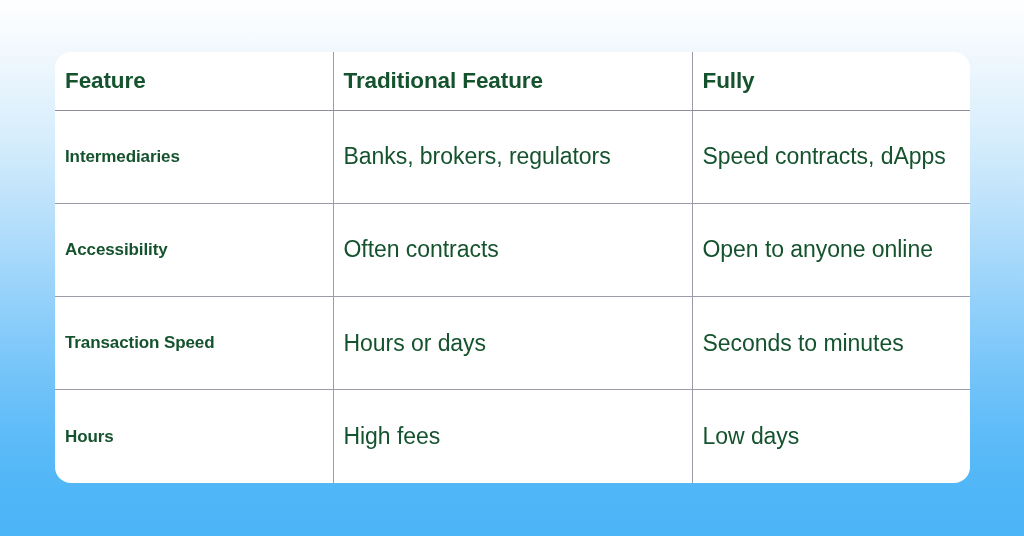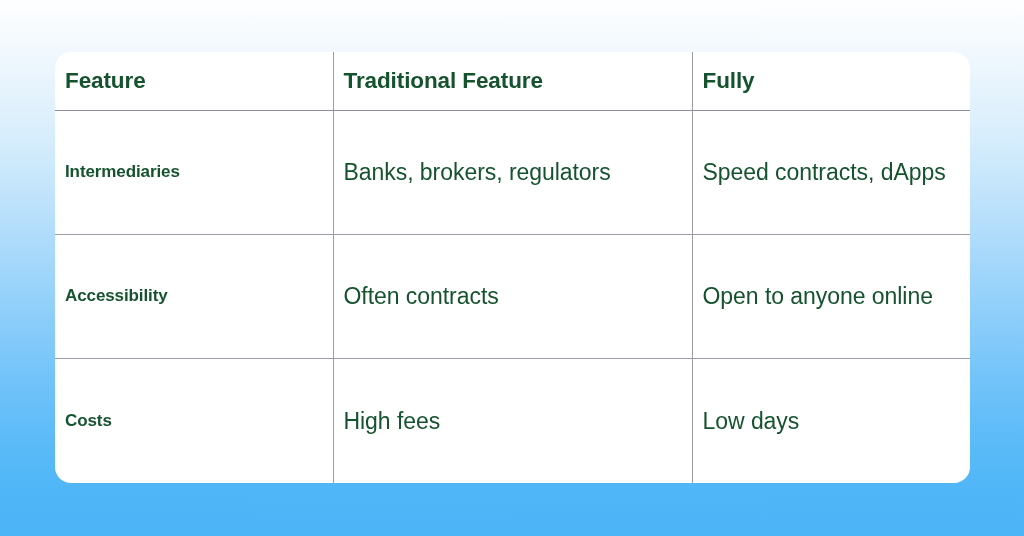--- a/index.html
+++ b/index.html
@@ -130,23 +130,28 @@
           <td class="value-cell col-sep">Banks, brokers, regulators</td>
           <td class="value-cell">Speed contracts, dApps</td>
         </tr>
 
         <tr>
           <th class="feature-cell col-sep">Accessibility</th>
           <td class="value-cell col-sep">Often contracts</td>
           <td class="value-cell">Open to anyone online</td>
         </tr>
 
+        <tr>
+          <th class="feature-cell col-sep">Transaction Speed</th>
+          <td class="value-cell col-sep">Hours or days</td>
+          <td class="value-cell">Seconds to minutes</td>
+        </tr>
 
         <tr>
-          <th class="feature-cell col-sep">Costs</th>
+          <th class="feature-cell col-sep">Hours</th>
           <td class="value-cell col-sep">High fees</td>
           <td class="value-cell">Low days</td>
         </tr>
 
       </tbody>
     </table>
   </div>
 
 </div>
 

